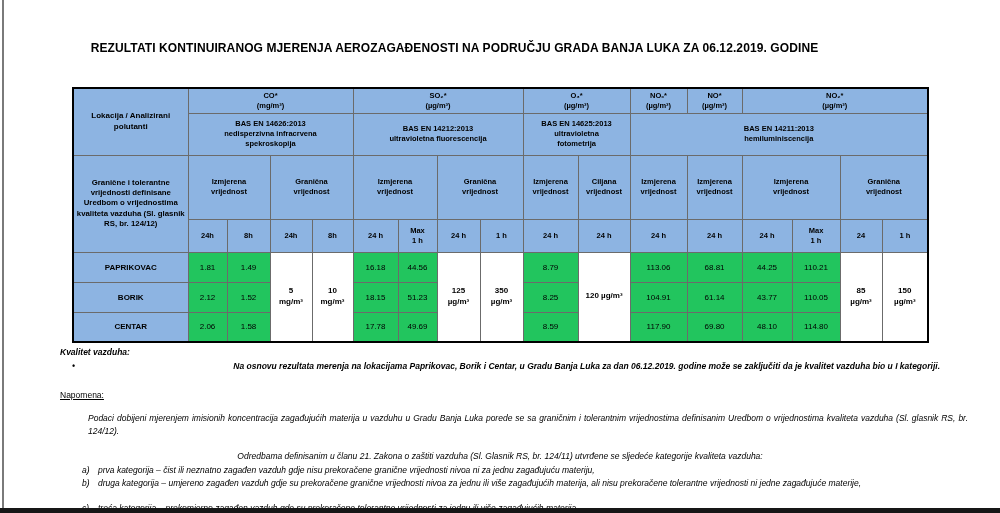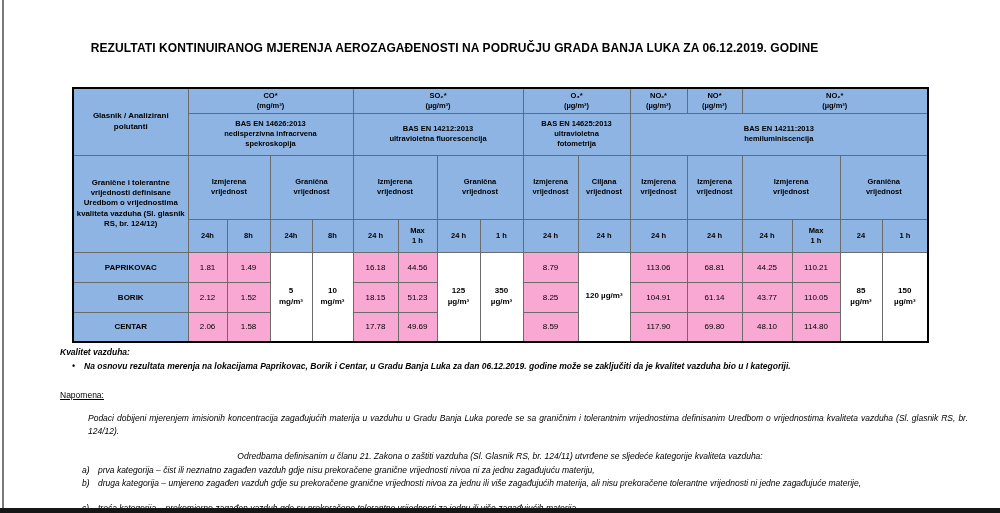--- a/index.html
+++ b/index.html
@@ -26,29 +26,29 @@
     padding:1px 2px;overflow:hidden;
   }
   .blue{background:var(--blue,#8db4e2);}
   .hdr{font-weight:bold;font-size:7.5px;line-height:1.3;}
   .corner{font-weight:bold;font-size:8px;line-height:1.3;}
   .corner2{font-weight:bold;font-size:7.8px;line-height:1.3;}
   .bas{font-weight:bold;font-size:7.5px;line-height:1.35;white-space:pre-line;}
   .grp{font-weight:bold;font-size:7.5px;line-height:1.4;white-space:pre-line;}
   .time{font-weight:bold;font-size:7.5px;line-height:1.3;white-space:pre-line;}
   .loc{font-weight:bold;font-size:8px;}
-  .val{font-size:8px;background:#f9a8d4;}
+  .val{font-size:8px;background:#22c55e;}
   .limit{font-weight:bold;font-size:8px;line-height:1.35;white-space:pre-line;background:#fff;}
   tr.r1{height:25px;} tr.r2{height:42px;} tr.r3{height:64px;} tr.r4{height:33px;}
   tr.dr{height:30px;}
   .abs{position:absolute;left:60px;width:880px;font-size:8.5px;line-height:13px;}
   .kv-head{top:346px;font-weight:bold;font-style:italic;}
   .kv-bullet{top:360px;font-weight:bold;font-style:italic;display:flex;}
   .kv-bullet .dot{width:12px;flex:none;margin-left:12px;text-align:left;}
-  .kv-bullet .txt{flex:1;}
+  .kv-bullet .txt{flex:1;text-align:right;}
   .nap-head{top:389px;text-decoration:underline;}
   .para1{top:412px;font-style:italic;text-align:justify;margin-left:28px;}
   .para2{top:450px;font-style:italic;text-align:center;}
   .li{font-style:italic;display:flex;}
   .li .marker{width:16px;flex:none;margin-left:22px;}
   .li .text{flex:1;text-align:justify;}
   .li-a{top:464px;} .li-b{top:477px;} .li-c{top:502px;}
 </style>
 </head>
 <body>
@@ -72,21 +72,21 @@
       <col style="width:52px">
       <col style="width:57px">
       <col style="width:55px">
     <col style="width:50px">
       <col style="width:48px">
       <col style="width:42px">
       <col style="width:46px">
   </colgroup>
   <tbody>
       <tr class="r1">
-    <td class="blue corner" rowspan="2">Glasnik / Analizirani polutanti</td>
+    <td class="blue corner" rowspan="2">Lokacija / Analizirani polutanti</td>
     <td class="blue hdr" colspan="4">
       <div>CO*</div>
       <div>(mg/m³)</div>
     </td>
     <td class="blue hdr" colspan="4">
       <div>SO₂*</div>
       <div>(µg/m³)</div>
     </td>
     <td class="blue hdr" colspan="2">
       <div>O₃*</div>

